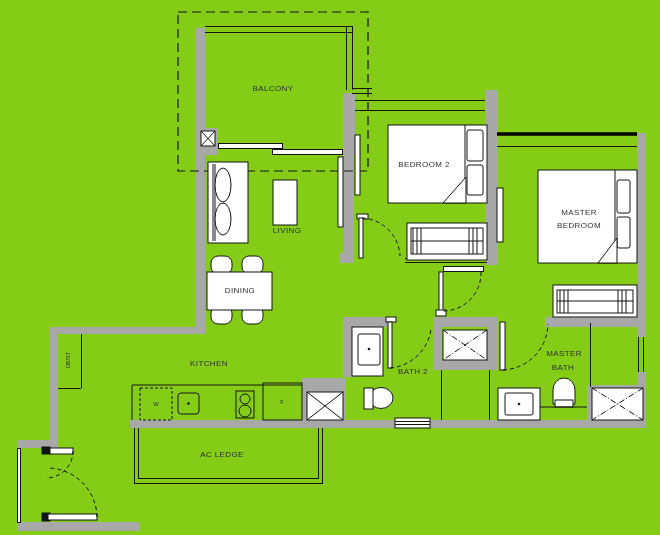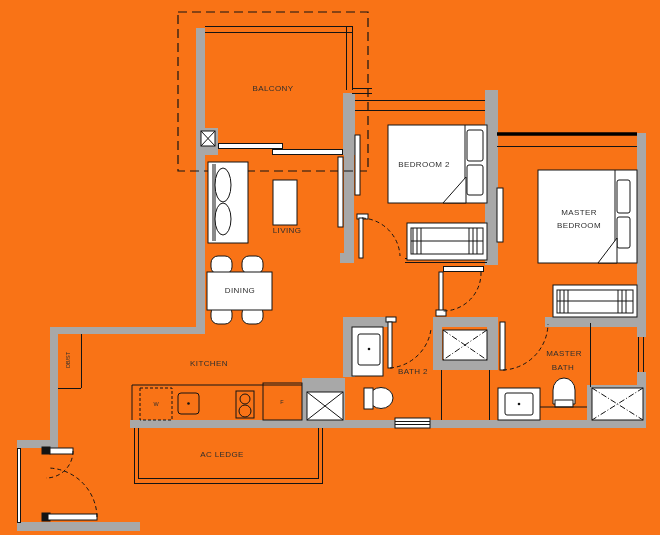--- a/index.html
+++ b/index.html
@@ -1,16 +1,16 @@
 <!DOCTYPE html>
 <html><head>
 <meta charset="utf-8">
 <style>
   html,body{margin:0;padding:0;background:#ffffff;}
-  .page{position:relative;width:660px;height:535px;background:#f97316;overflow:hidden;
+  .page{position:relative;width:660px;height:535px;background:#84cc16;overflow:hidden;
         font-family:"Liberation Sans", sans-serif;}
   svg{position:absolute;left:0;top:0;}
   svg text{font-family:"Liberation Sans", sans-serif;fill:#2e2e2e;letter-spacing:.4px;}
   .roomlbl{font-size:8px;}
   .tinylbl{font-size:5.5px;letter-spacing:0;}
 </style>
 </head>
 <body>
 
 <div class="page">

